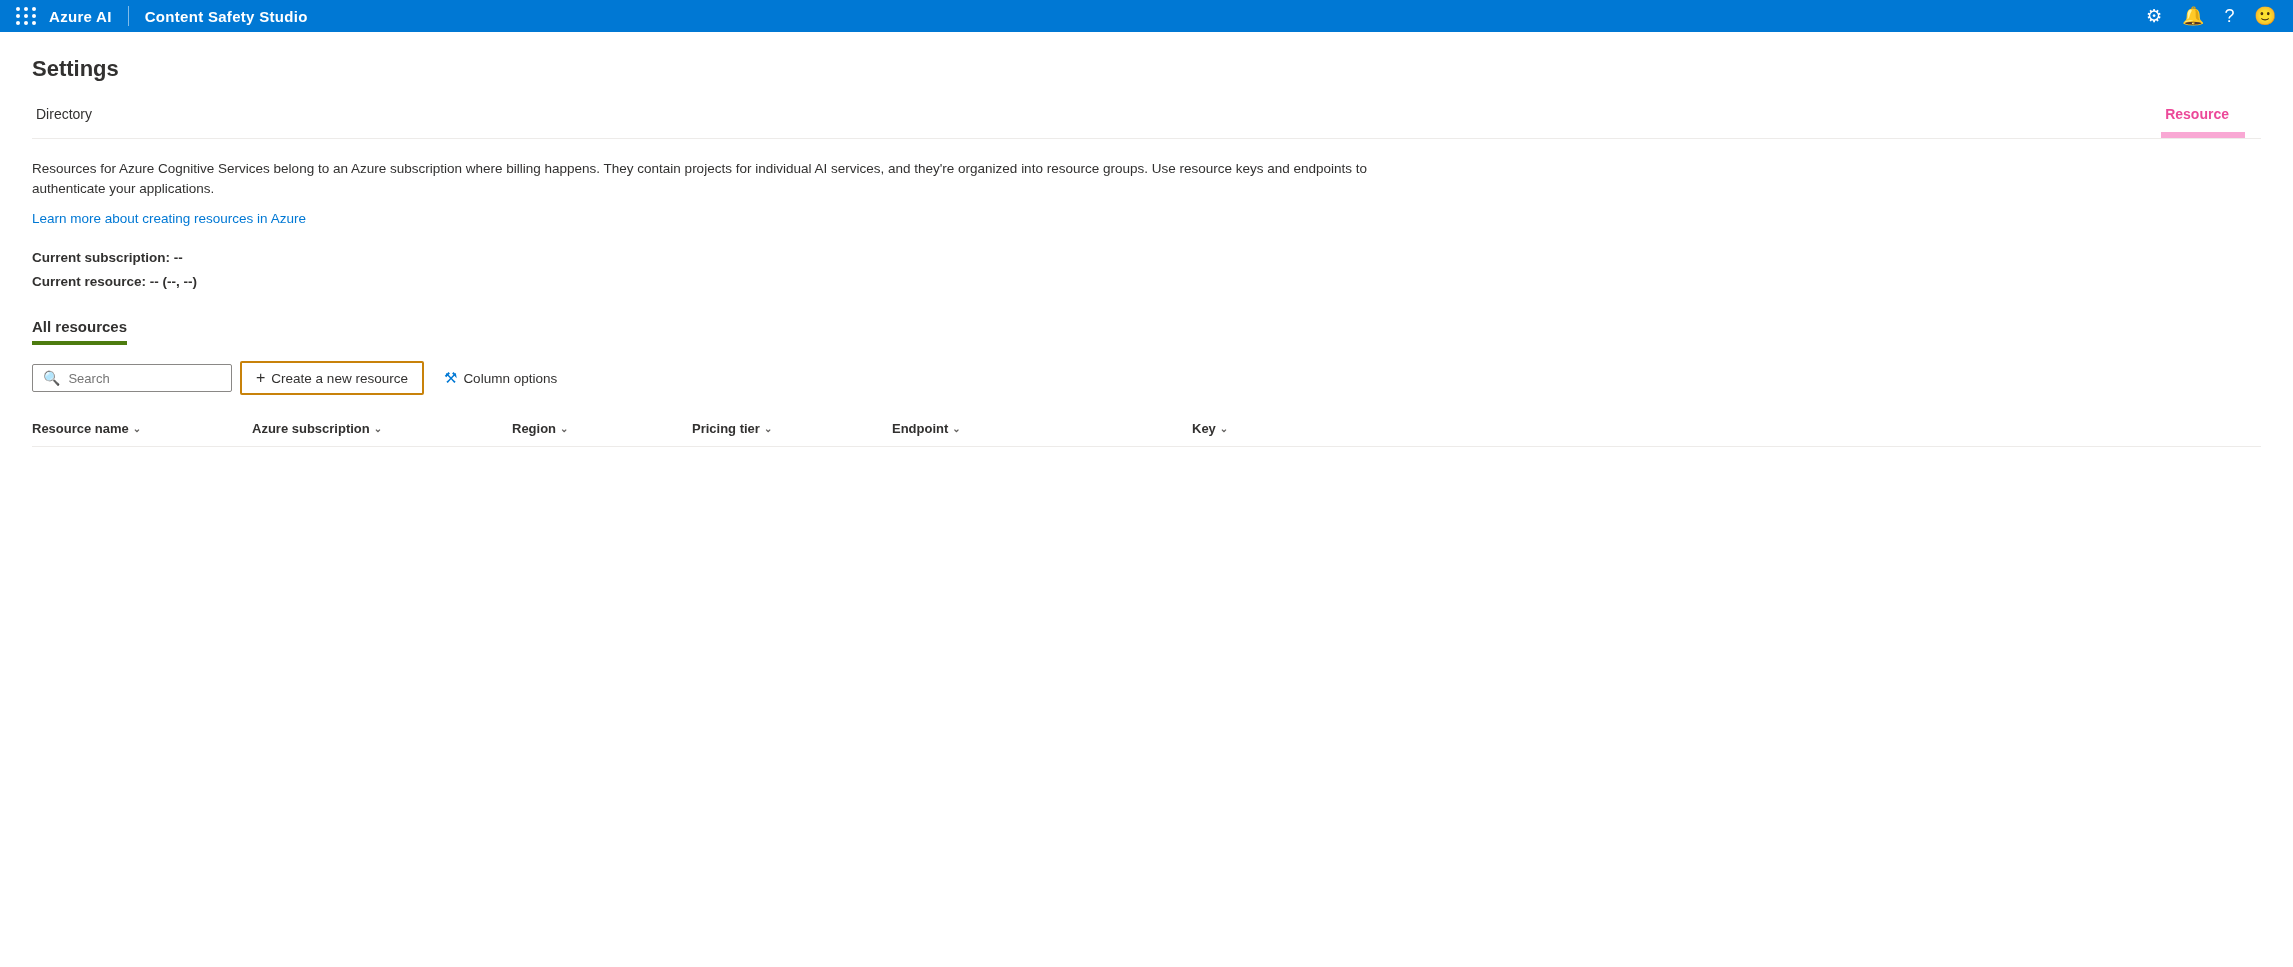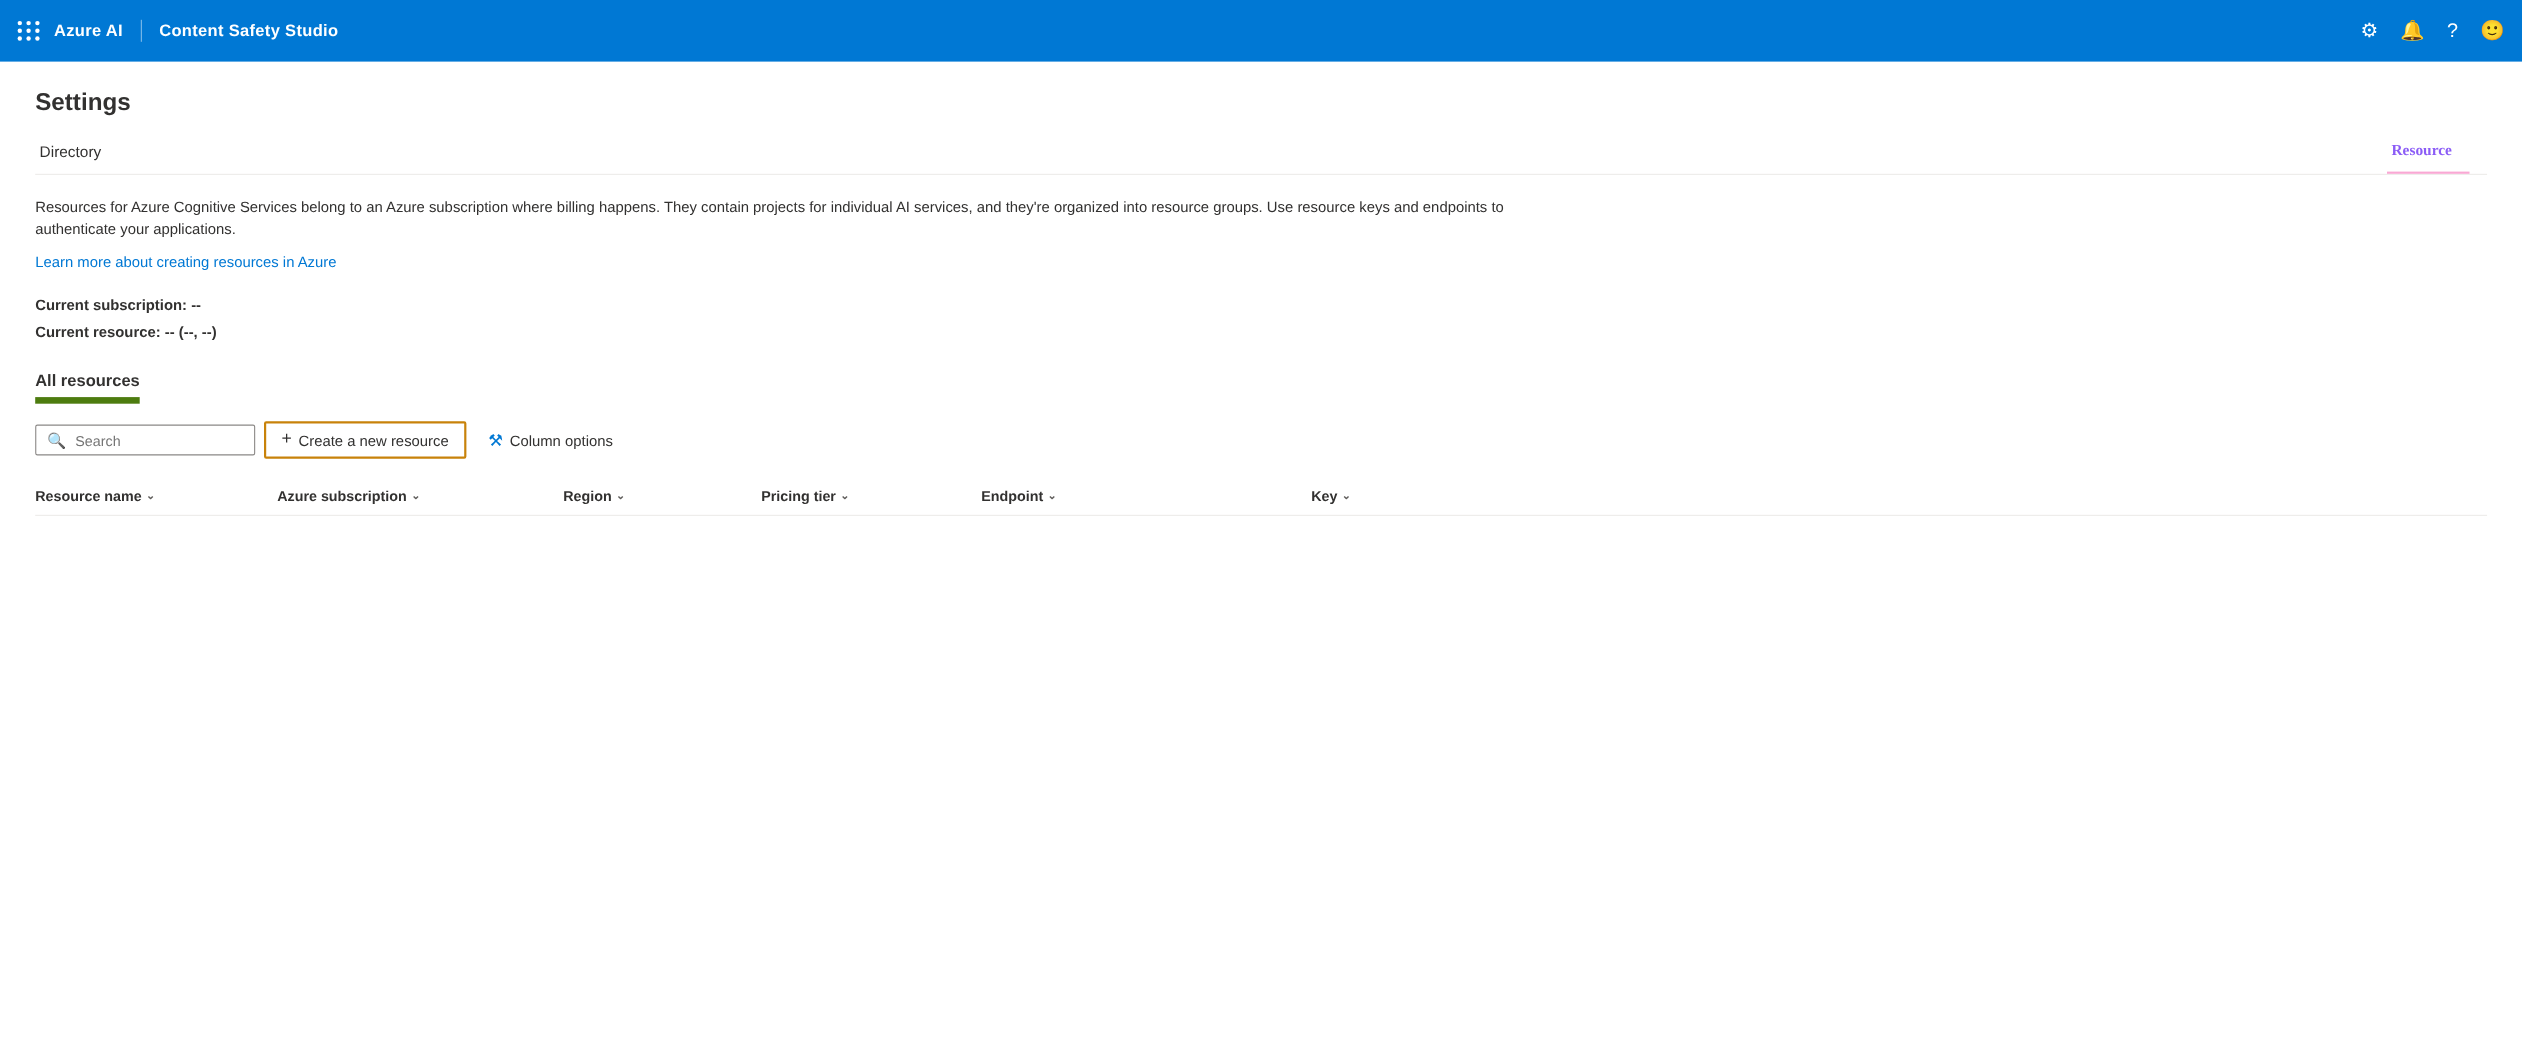--- a/index.html
+++ b/index.html
@@ -1,21 +1,21 @@
 <!DOCTYPE html>
 <html><head>
   <meta charset="utf-8">
   <style>
     * { box-sizing: border-box; margin: 0; padding: 0; }
     body { font-family: 'Segoe UI', Arial, sans-serif; font-size: 14px; background: #fff; color: #323130; }
 
     
     .topnav {
       background: #0078d4;
-      height: 56px;
+      height: 32px;
       display: flex;
       align-items: center;
       padding: 0 16px;
       color: #fff;
       justify-content: space-between;
       gap: 12px;
     }
     .topnav-left {
       display: flex;
       align-items: center;
@@ -78,23 +78,22 @@
       padding: 8px 16px 10px 4px;
       margin-right: 16px;
       cursor: pointer;
       font-size: 14px;
       color: #323130;
       border-bottom: 2px solid transparent;
       text-decoration: none;
     }
     .tab.active {
       font-weight: 600;
-      border-bottom: 2px solid #f9a8d4;
-      color: #8b5cf6;
-      font-family: Liberation Serif, serif;
+      border-bottom: 6px solid #f9a8d4;
+      color: #ec4899;
     }
 
     
     .description {
       font-size: 13.5px;
       color: #323130;
       line-height: 1.5;
       max-width: 1400px;
       margin-bottom: 10px;
     }
@@ -115,21 +114,21 @@
       font-size: 13.5px;
       font-weight: 600;
       color: #323130;
     }
 
     
     .section-title {
       font-size: 15px;
       font-weight: 600;
       color: #323130;
-      border-bottom: 6px solid #4d7c0f;
+      border-bottom: 4px solid #4d7c0f;
       display: inline-block;
       padding-bottom: 6px;
       margin-bottom: 16px;
     }
 
     
     .toolbar {
       display: flex;
       align-items: center;
       gap: 8px;

